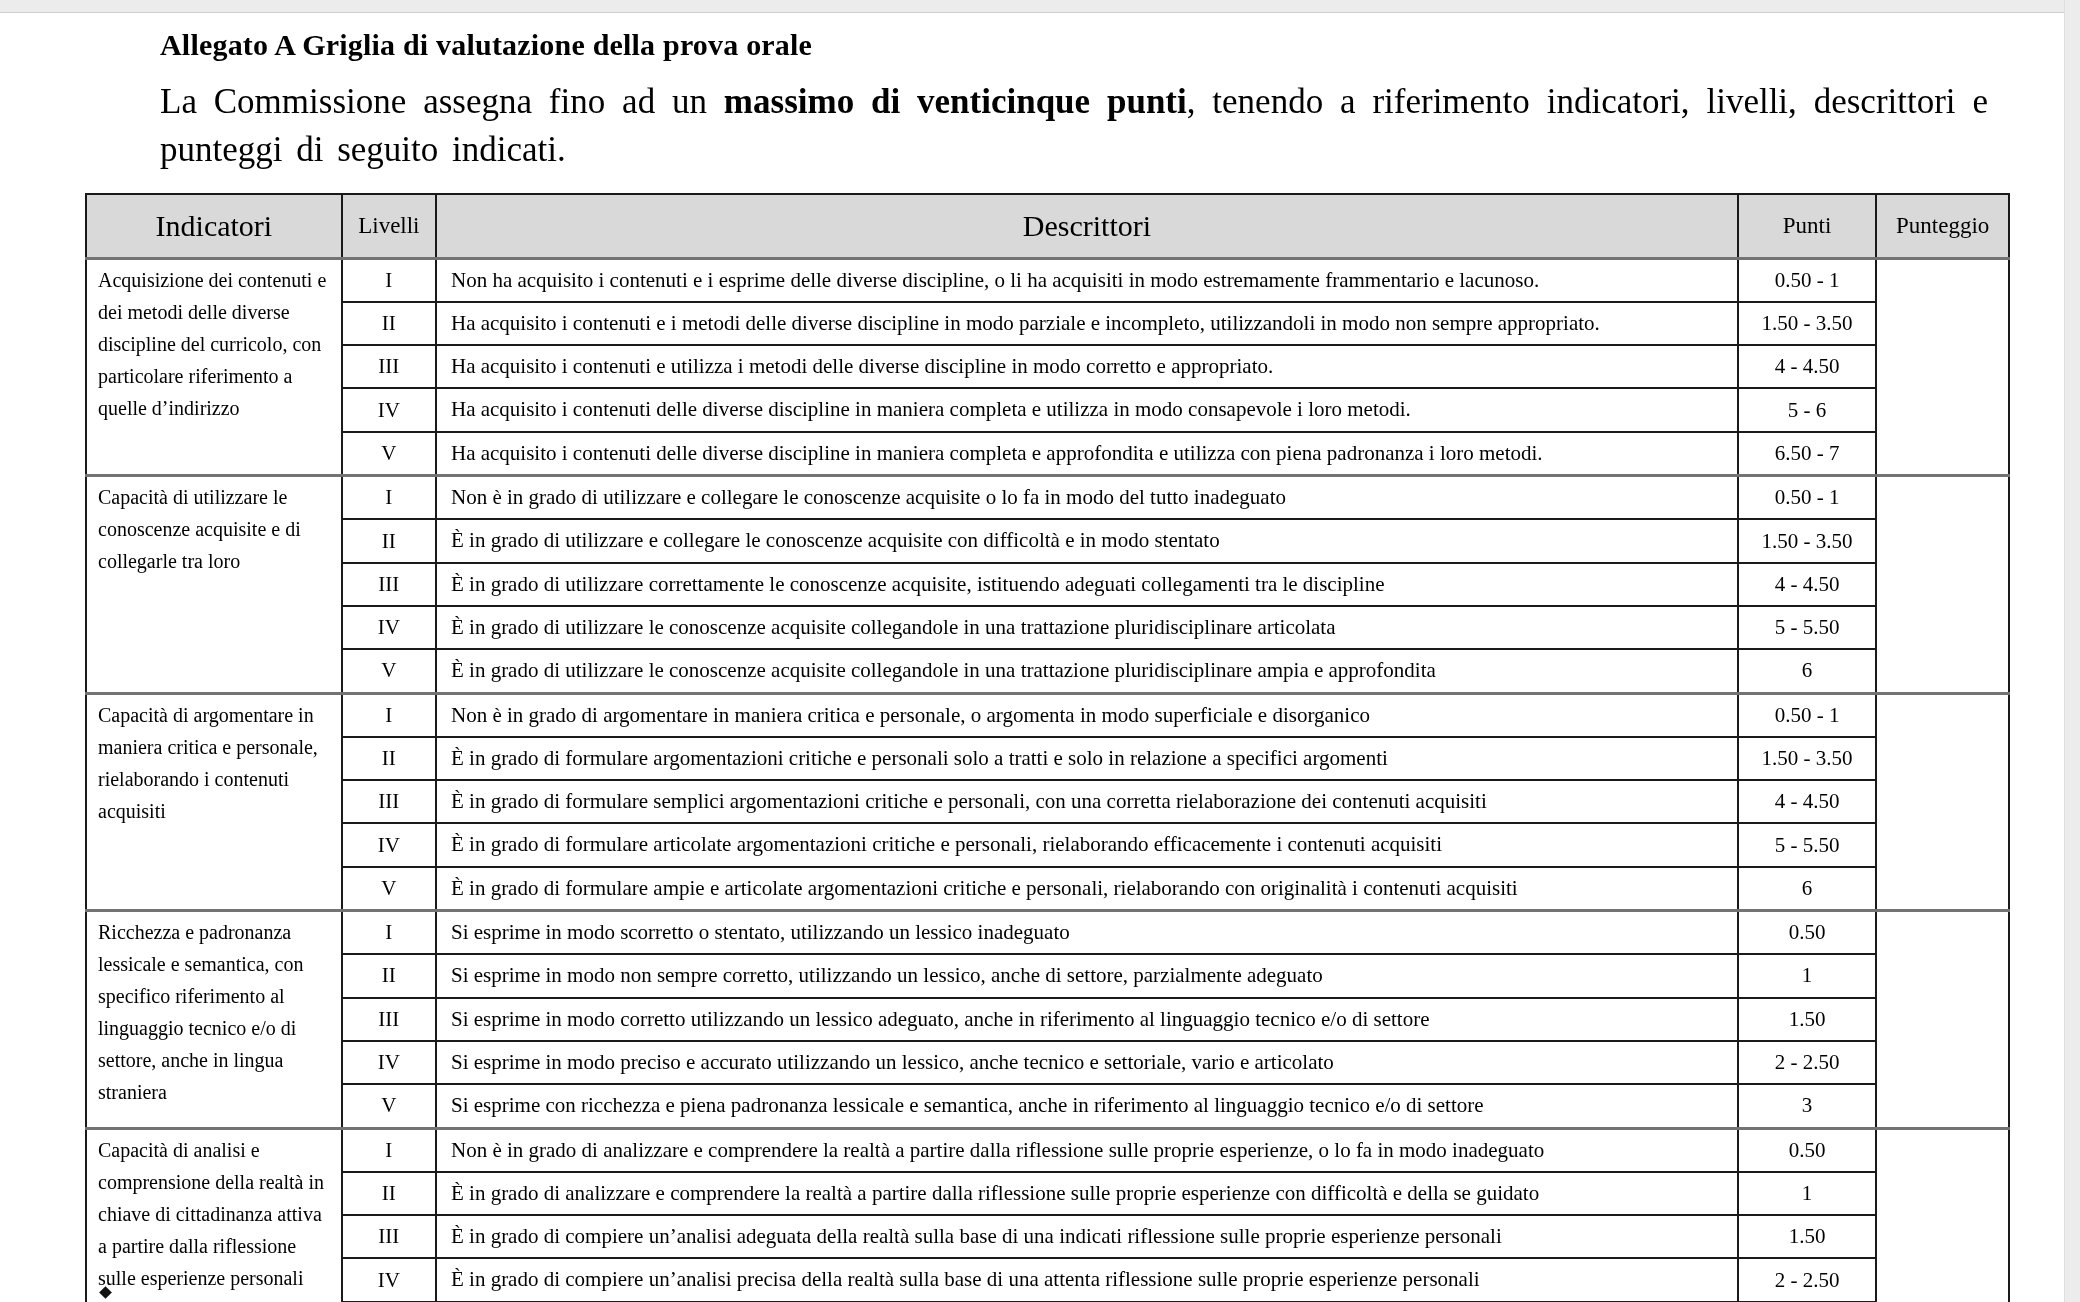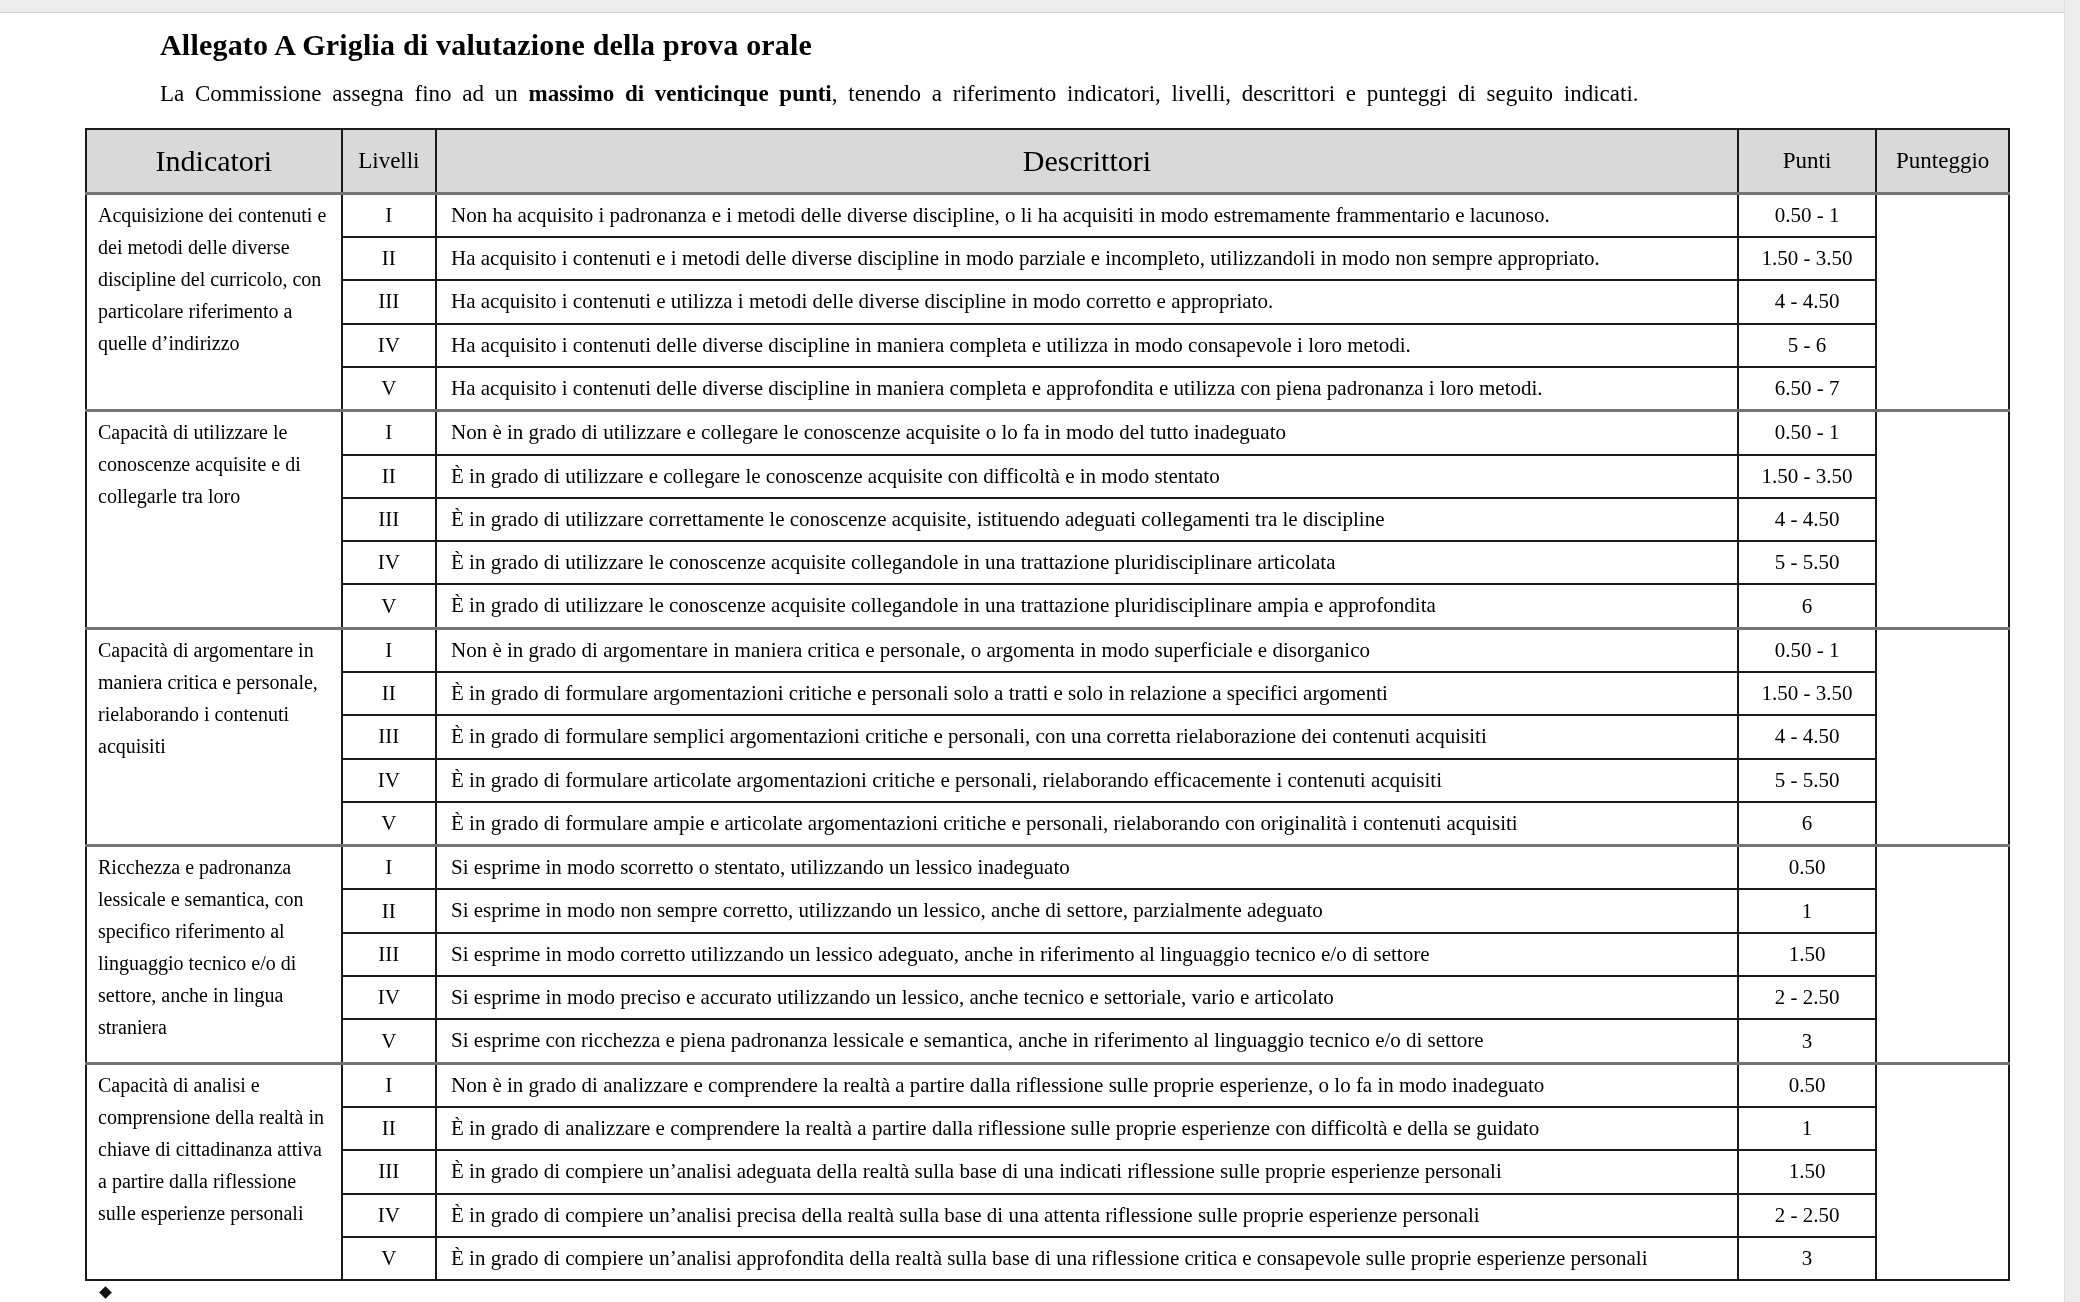--- a/index.html
+++ b/index.html
@@ -32,21 +32,21 @@
   .content { position: relative; z-index: 1; }
   h1.doc-title {
     margin: 28px 0 0 160px;
     font-size: 30px;
     font-weight: bold;
     letter-spacing: 0.2px;
   }
   p.intro {
     margin: 16px 13px 18px 160px;
     width: 1828px;
-    font-size: 23px;
+    font-size: 35px;
     line-height: 1.38;
     text-align: justify;
     word-spacing: 5px;
   }
   table.grid {
     margin-left: 85px;
     width: 1925px;
     border-collapse: collapse;
     table-layout: fixed;
     border: 2px solid #1a1a1a;
@@ -124,21 +124,21 @@
         <th class="h-small">Livelli</th>
         <th class="h-big">Descrittori</th>
         <th class="h-small">Punti</th>
         <th class="h-small">Punteggio</th>
       </tr>
     </thead>
     <tbody>
         <tr class="block-start">
           <td class="ind" rowspan="5">Acquisizione dei contenuti e dei metodi delle diverse discipline del curricolo, con particolare riferimento a quelle d’indirizzo</td>
           <td class="liv">I</td>
-          <td class="desc">Non ha acquisito i padronanza e i metodi delle diverse discipline, o li ha acquisiti in modo estremamente frammentario e lacunoso.</td>
+          <td class="desc">Non ha acquisito i contenuti e i esprime delle diverse discipline, o li ha acquisiti in modo estremamente frammentario e lacunoso.</td>
           <td class="punti">0.50 - 1</td>
           <td class="score" rowspan="5"></td>
         </tr>
         <tr>
           <td class="liv">II</td>
           <td class="desc">Ha acquisito i contenuti e i metodi delle diverse discipline in modo parziale e incompleto, utilizzandoli in modo non sempre appropriato.</td>
           <td class="punti">1.50 - 3.50</td>
         </tr>
         <tr>
           <td class="liv">III</td>

